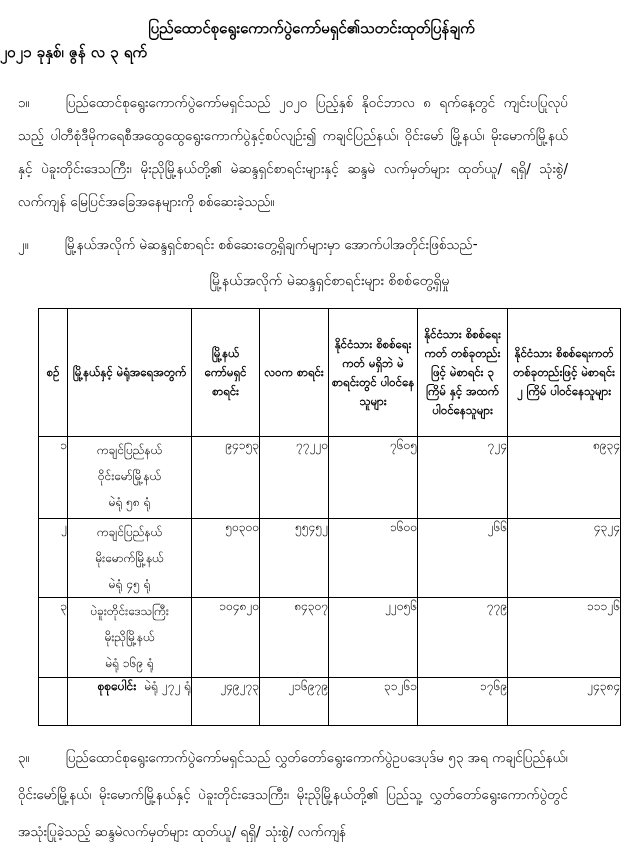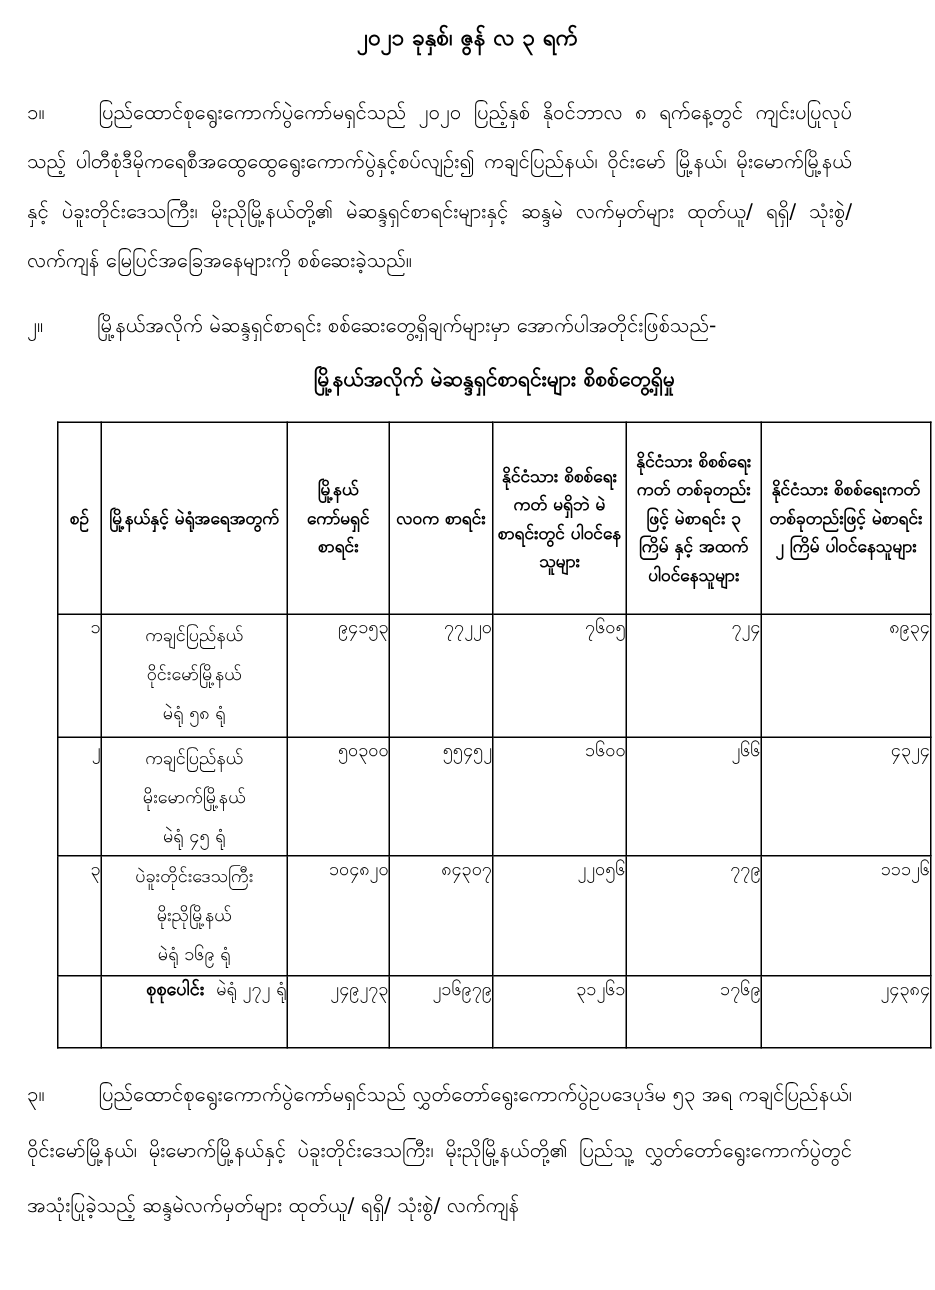--- a/index.html
+++ b/index.html
@@ -17,42 +17,40 @@
     overflow: hidden;
   }
   .doc-title {
     padding-top: 16px;
     text-align: center;
     font-weight: bold;
     font-size: 15px;
     line-height: 24px;
   }
   .doc-date {
-    margin-top: 13px;
-    text-align: center;
     font-weight: bold;
     font-size: 15px;
     line-height: 24px;
   }
   .para {
     width: 550px;
     margin: 0 0 0 18px;
     text-align: justify;
     font-size: 13.5px;
     line-height: 33px;
   }
   .para .pnum { display: inline; }
   .para .ptab { display: inline-block; width: 36px; height: 1px; }
   #para-1 { margin-top: 22px; }
   #para-2 { margin-top: 10px; }
   #para-3 { margin-top: 13px; line-height: 37px; }
   .table-title {
     margin-top: 8px;
     text-align: center;
-    font-weight: bold;
+    font-weight: normal;
     font-size: 14px;
     line-height: 22px;
     padding-left: 36px;
   }
   table.voter-table {
     margin: 17px 0 0 38px;
     border-collapse: collapse;
     table-layout: fixed;
     width: 582px;
     background: #ffffff;
@@ -104,20 +102,21 @@
     white-space: nowrap;
   }
   .bold { font-weight: bold; }
   .total-polling { margin-left: 8px; }
 </style>
 </head>
 <body>
 
 <div class="page">
 
+  <div class="doc-title">ပြည်ထောင်စုရွေးကောက်ပွဲကော်မရှင်၏သတင်းထုတ်ပြန်ချက်</div>
 
   <div class="doc-date">၂၀၂၁ ခုနှစ်၊ ဇွန် လ ၃ ရက်</div>
 
   <p class="para" id="para-1"><span class="pnum">၁။</span><span class="ptab"></span><span>ပြည်ထောင်စုရွေးကောက်ပွဲကော်မရှင်သည် ၂၀၂၀ ပြည့်နှစ် နိုဝင်ဘာလ ၈ ရက်နေ့တွင် ကျင်းပပြုလုပ်သည့် ပါတီစုံဒီမိုကရေစီအထွေထွေရွေးကောက်ပွဲနှင့်စပ်လျဉ်း၍ ကချင်ပြည်နယ်၊ ဝိုင်းမော် မြို့နယ်၊ မိုးမောက်မြို့နယ်နှင့် ပဲခူးတိုင်းဒေသကြီး၊ မိုးညိုမြို့နယ်တို့၏ မဲဆန္ဒရှင်စာရင်းများနှင့် ဆန္ဒမဲ လက်မှတ်များ ထုတ်ယူ/ ရရှိ/ သုံးစွဲ/ လက်ကျန် မြေပြင်အခြေအနေများကို စစ်ဆေးခဲ့သည်။</span></p>
 
   <p class="para" id="para-2"><span class="pnum">၂။</span><span class="ptab"></span><span>မြို့နယ်အလိုက် မဲဆန္ဒရှင်စာရင်း စစ်ဆေးတွေ့ရှိချက်များမှာ အောက်ပါအတိုင်းဖြစ်သည်-</span></p>
 
   <div class="table-title">မြို့နယ်အလိုက် မဲဆန္ဒရှင်စာရင်းများ စိစစ်တွေ့ရှိမှု</div>
 
   <table class="voter-table">

